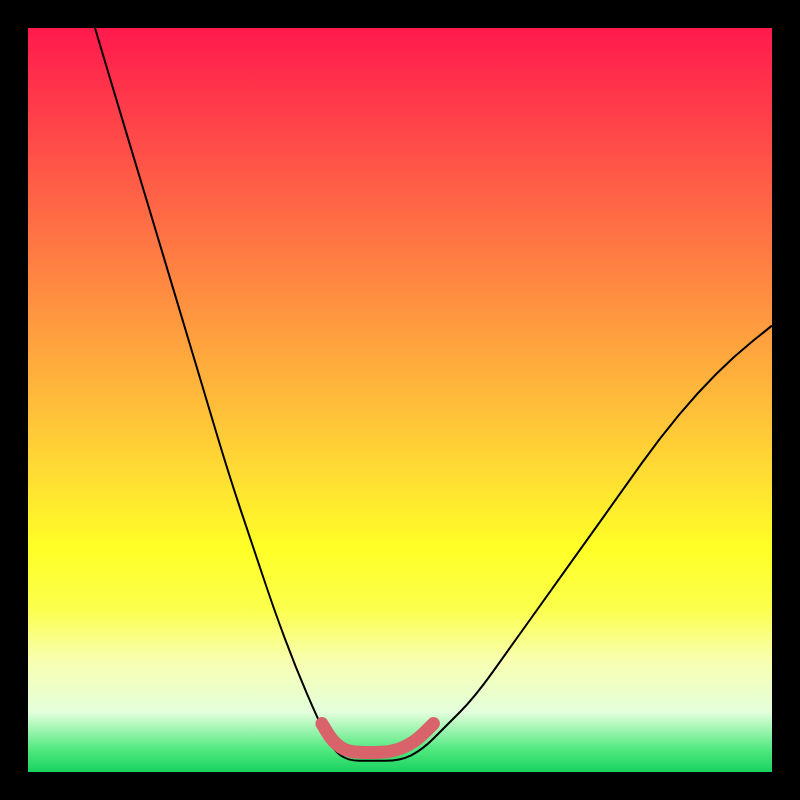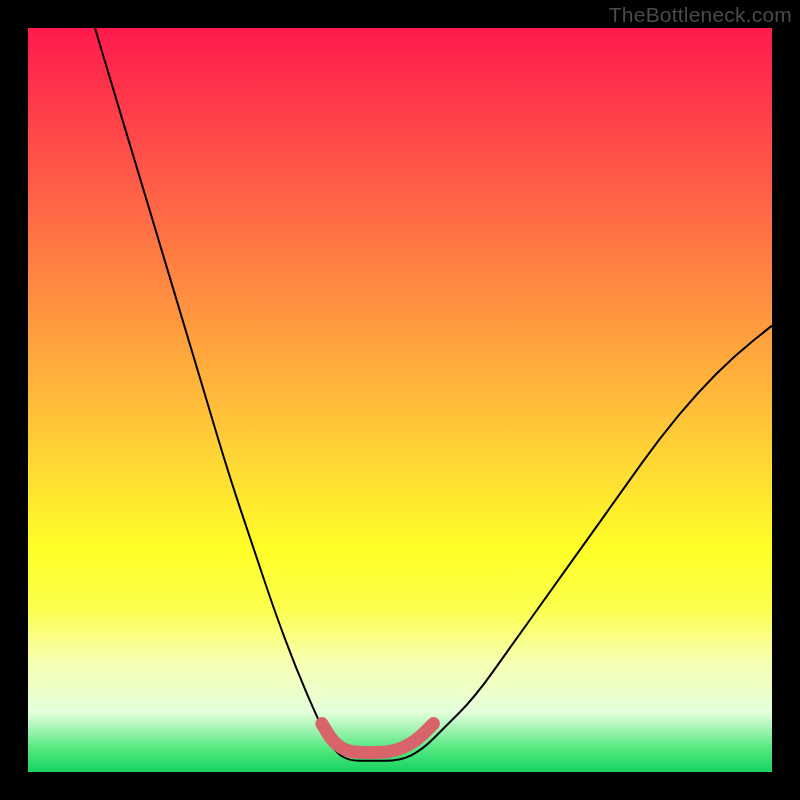--- a/index.html
+++ b/index.html
@@ -56,20 +56,19 @@
     top: 0;
     left: 0;
     width: 744px;
     height: 744px;
   }
 </style>
 </head>
 <body>
 
 <div class="frame">
-  <div class="watermark">TheBottleneck.com</div>
   <div class="plot">
     <svg class="curve" viewBox="0 0 744 744" preserveAspectRatio="none">
       <path d="M 67.0 0.0 Q 67.0 0.0 78.1 37.2 Q 89.3 74.4 100.4 111.6 Q 111.6 148.8 122.8 186.0 Q 133.9 223.2 145.1 260.4 Q 156.2 297.6 167.4 334.8 Q 178.6 372.0 189.7 409.2 Q 200.9 446.4 212.0 479.9 Q 223.2 513.4 234.4 546.8 Q 245.5 580.3 256.7 610.1 Q 267.8 639.8 279.0 665.9 Q 290.2 691.9 297.6 706.8 Q 305.0 721.7 312.5 727.3 Q 319.9 732.8 331.1 732.8 Q 342.2 732.8 357.1 732.8 Q 372.0 732.8 383.2 727.3 Q 394.3 721.7 405.5 710.5 Q 416.6 699.4 431.5 684.5 Q 446.4 669.6 465.0 643.6 Q 483.6 617.5 502.2 591.5 Q 520.8 565.4 539.4 539.4 Q 558.0 513.4 576.6 487.3 Q 595.2 461.3 613.8 435.2 Q 632.4 409.2 651.0 386.9 Q 669.6 364.6 688.2 346.0 Q 706.8 327.4 725.4 312.5 T 744.0 297.6" id="mainCurve" fill="none" stroke="#000000" stroke-width="2"></path>
       <path d="M 293.9 695.6 Q 293.9 695.6 299.5 704.9 Q 305.0 714.2 312.5 719.1 Q 319.9 723.9 331.1 724.3 Q 342.2 724.7 353.4 724.3 Q 364.6 723.9 375.7 719.1 Q 386.9 714.2 396.2 704.9 T 405.5 695.6" id="highlightCurve" fill="none" stroke="#d9636a" stroke-width="13" stroke-linecap="round" stroke-linejoin="round"></path>
     </svg>
   </div>
 </div>
 
 </body></html>

